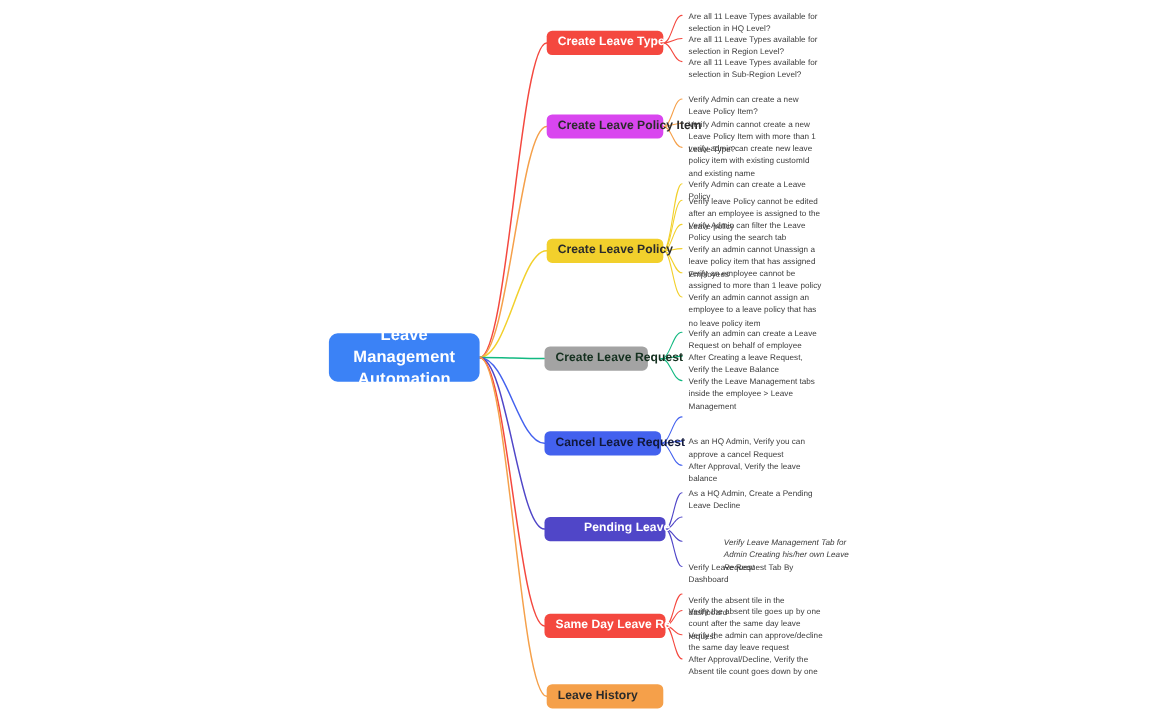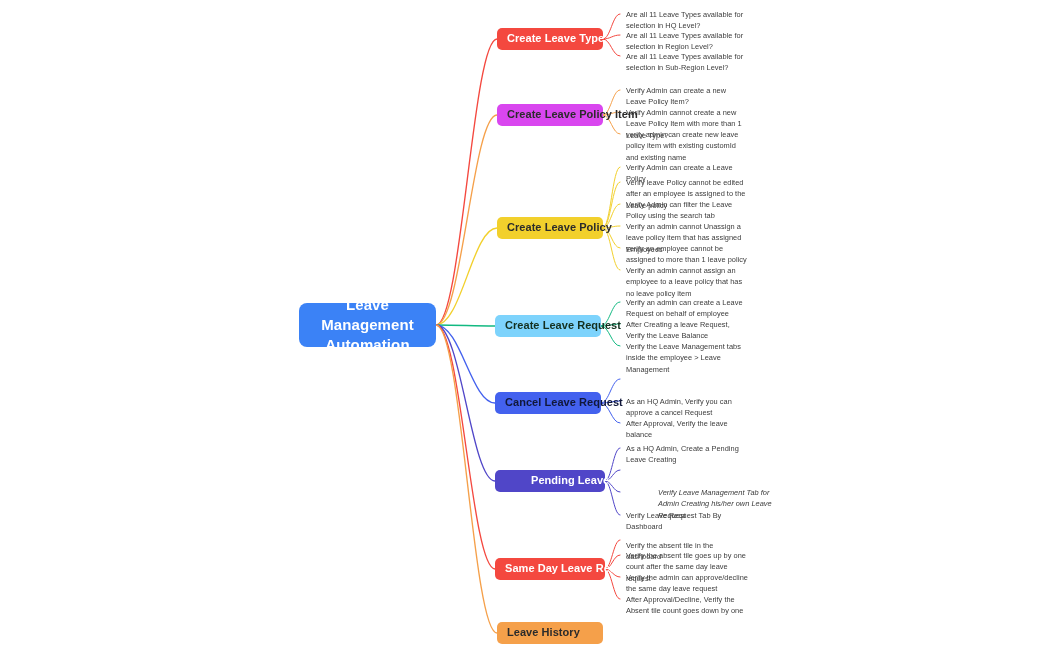--- a/index.html
+++ b/index.html
@@ -129,35 +129,35 @@
     <div class="leaf" style="left: 626px; top: 129px; width: 122px;">verify admin can create new leave policy item with existing customId and existing name</div>
     <div class="branch-node" style="left: 497px; top: 217px; width: 106px; height: 22px; background: rgb(242, 208, 44); color: rgb(43, 43, 43);">
       <span>Create Leave Policy</span>
     </div>
     <div class="leaf" style="left: 626px; top: 162px; width: 122px;">Verify Admin can create a Leave Policy</div>
     <div class="leaf" style="left: 626px; top: 177px; width: 122px;">Verify leave Policy cannot be edited after an employee is assigned to the Leave policy</div>
     <div class="leaf" style="left: 626px; top: 199px; width: 122px;">Verify Admin can filter the Leave Policy using the search tab</div>
     <div class="leaf" style="left: 626px; top: 221px; width: 122px;">Verify an admin cannot Unassign a leave policy item that has assigned Employees</div>
     <div class="leaf" style="left: 626px; top: 243px; width: 122px;">verify an employee cannot be assigned to more than 1 leave policy</div>
     <div class="leaf" style="left: 626px; top: 265px; width: 122px;">Verify an admin cannot assign an employee to a leave policy that has no leave policy item</div>
-    <div class="branch-node" style="left: 495px; top: 315px; width: 106px; height: 22px; background: #7dd3fc; color: rgb(20, 48, 31);">
+    <div class="branch-node" style="left: 495px; top: 315px; width: 94px; height: 22px; background: #a3a3a3; color: rgb(20, 48, 31);">
       <span>Create Leave Request</span>
     </div>
     <div class="leaf" style="left: 626px; top: 297px; width: 122px;">Verify an admin can create a Leave Request on behalf of employee</div>
     <div class="leaf" style="left: 626px; top: 319px; width: 122px;">After Creating a leave Request, Verify the Leave Balance</div>
     <div class="leaf" style="left: 626px; top: 341px; width: 122px;">Verify the Leave Management tabs inside the employee &gt; Leave Management</div>
     <div class="branch-node" style="left: 495px; top: 392px; width: 106px; height: 22px; background: rgb(67, 97, 238); color: rgb(17, 24, 58);">
       <span>Cancel Leave Request</span>
     </div>
     <div class="leaf" style="left: 626px; top: 396px; width: 122px;">As an HQ Admin, Verify you can approve a cancel Request</div>
     <div class="leaf" style="left: 626px; top: 418px; width: 122px;">After Approval, Verify the leave balance</div>
     <div class="branch-node" style="left: 495px; top: 470px; width: 110px; height: 22px; background: rgb(80, 70, 200); color: rgb(255, 255, 255); padding-left: 36px;">
       <span>Pending Leave Request</span>
     </div>
-    <div class="leaf" style="left: 626px; top: 443px; width: 122px;">As a HQ Admin, Create a Pending Leave Creating</div>
+    <div class="leaf" style="left: 626px; top: 443px; width: 122px;">As a HQ Admin, Create a Pending Leave Decline</div>
     <div class="leaf" style="left: 658px; top: 487px; width: 122px; font-style: italic;">Verify Leave Management Tab for Admin Creating his/her own Leave Request</div>
     <div class="leaf" style="left: 626px; top: 510px; width: 122px;">Verify Leave Request Tab By Dashboard</div>
     <div class="branch-node" style="left: 495px; top: 558px; width: 110px; height: 22px; background: rgb(244, 72, 63); color: rgb(255, 255, 255);">
       <span>Same Day Leave Request</span>
     </div>
     <div class="leaf" style="left: 626px; top: 540px; width: 122px;">Verify the absent tile in the dashboard</div>
     <div class="leaf" style="left: 626px; top: 550px; width: 122px;">Verify the absent tile goes up by one count after the same day leave request</div>
     <div class="leaf" style="left: 626px; top: 572px; width: 122px;">Verify the admin can approve/decline the same day leave request</div>
     <div class="leaf" style="left: 626px; top: 594px; width: 122px;">After Approval/Decline, Verify the Absent tile count goes down by one</div>
     <div class="branch-node" style="left: 497px; top: 622px; width: 106px; height: 22px; background: rgb(245, 160, 74); color: rgb(43, 43, 43);">

